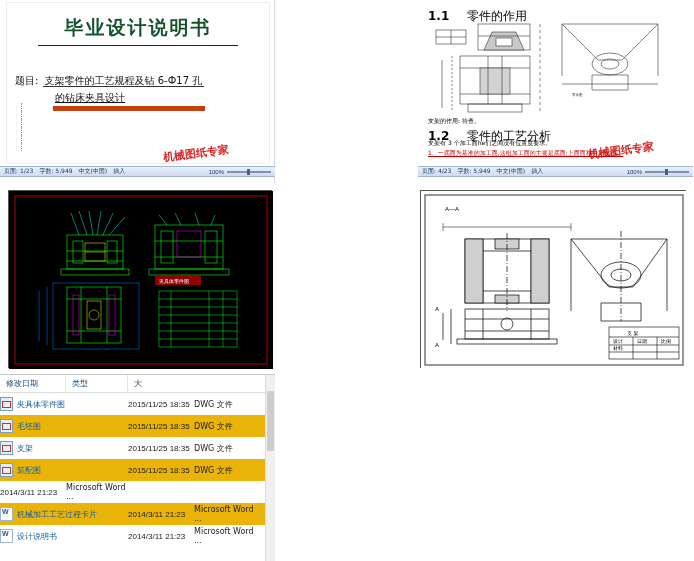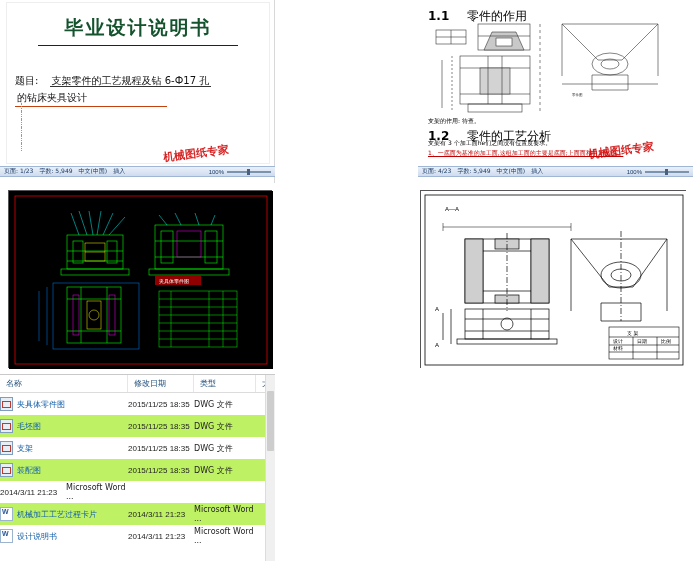--- a/index.html
+++ b/index.html
@@ -5,23 +5,23 @@
   html,body{margin:0;padding:0;background:#fff;}
   body{width:694px;height:561px;position:relative;font-family:"Liberation Sans","DejaVu Sans",sans-serif;overflow:hidden;}
   .panel{position:absolute;box-sizing:border-box;}
 
   
   #doc-word{left:0;top:0;width:275px;height:183px;background:#fff;border-right:1px solid #d8d8d8;}
   #doc-word .page{position:absolute;left:6px;top:2px;width:262px;height:160px;background:#fff;border:1px solid #eee;}
   #doc-word .title{font-family:"DejaVu Sans",sans-serif;font-weight:bold;font-size:19px;color:#14532d;text-align:center;margin-top:12px;letter-spacing:2px;}
   #doc-word .titleline{width:200px;height:1px;background:#222;margin:4px auto 0 auto;}
   #doc-word .subject{margin:26px 0 0 8px;font-size:10px;color:#111;line-height:17px;}
-  #doc-word .subject .lbl{margin-right:8px;}
+  #doc-word .subject .lbl{margin-right:1px;}
   #doc-word .subject .val{border-bottom:1px solid #333;padding:0 2px;}
-  #doc-word .subject .line2{display:block;border-bottom:1px solid #c2410c;width:150px;padding-left:2px;}
+  #doc-word .subject .line2{margin-left:38px;display:block;border-bottom:5px solid #c2410c;width:150px;padding-left:2px;text-decoration:underline;}
   #doc-word .dots{position:absolute;left:14px;top:100px;width:6px;}
   #doc-word .dots div{height:8px;border-left:1px dotted #999;}
   .wm{position:absolute;color:#d00000;font-weight:bold;font-size:11px;opacity:.85;transform:rotate(-7deg);white-space:nowrap;font-family:"DejaVu Sans",sans-serif;}
   #wm1{left:163px;top:146px;}
 
   
   .statusbar{position:absolute;left:0;width:275px;height:11px;background:linear-gradient(#e9f0fa,#cfdcee);border-top:1px solid #9fb6d4;border-bottom:1px solid #9fb6d4;font-size:6px;color:#1a3a63;display:flex;align-items:center;gap:6px;padding:0 4px;box-sizing:border-box;}
   .statusbar .seg{white-space:nowrap;}
   .statusbar .zoomwrap{margin-left:auto;display:flex;align-items:center;gap:3px;}
   .statusbar .slider{width:44px;height:2px;background:#7c93ae;position:relative;}
@@ -43,21 +43,21 @@
   #cad-left{left:8px;top:190px;width:264px;height:178px;background:#000;border:1px solid #555;}
   
   #cad-right{left:420px;top:190px;width:266px;height:178px;background:#fff;border:1px solid #555;}
 
   
   #explorer{left:0;top:374px;width:275px;height:187px;background:#fff;border-top:1px solid #c9c9c9;}
   #explorer .hdr{display:flex;height:17px;border-bottom:1px solid #dcdcdc;background:#fff;font-size:8px;color:#1a4b7a;align-items:center;}
   #explorer .hdr div{padding-left:6px;border-right:1px solid #e6e6e6;box-sizing:border-box;height:100%;display:flex;align-items:center;}
   .c-name{width:128px;} .c-date{width:66px;} .c-type{width:62px;} .c-size{width:19px;border-right:none!important;}
   #explorer .row{display:flex;height:22px;align-items:center;font-size:8px;color:#222;}
-  #explorer .row.alt{background:#bef264;}
+  #explorer .row.alt{background:#eab308;}
   #explorer .row .c-name{color:#1560a8;display:flex;align-items:center;gap:4px;}
   .fico{width:11px;height:12px;display:inline-block;position:relative;flex:0 0 auto;}
   .fico.dwg{background:#e8eef6;border:1px solid #7f9dbd;}
   .fico.dwg:after{content:"";position:absolute;left:1px;top:3px;width:7px;height:5px;border:1px solid #c0392b;}
   .fico.doc{background:#fff;border:1px solid #9bb4d0;}
   .fico.doc:after{content:"W";position:absolute;left:1px;top:0px;font-size:7px;color:#2b579a;font-weight:bold;font-family:"Liberation Sans",sans-serif;}
   
   #explorer .vscroll{position:absolute;right:0;top:0;width:9px;height:187px;background:#f0f0f0;border-left:1px solid #dcdcdc;}
   #explorer .vscroll .thumb{position:absolute;top:16px;left:1px;width:7px;height:60px;background:#cdcdcd;border-radius:1px;}
 
@@ -317,21 +317,20 @@
       <text x="192" y="152">设计</text>
       <text x="216" y="152">日期</text>
       <text x="240" y="152">比例</text>
       <text x="192" y="159">材料</text>
     </g>
   </svg>
 </div>
 
 <div class="panel" id="explorer">
   <div class="hdr">
-    <div class="c-name cn">名称</div>
     <div class="c-date cn">修改日期</div>
     <div class="c-type cn">类型</div>
     <div class="c-size cn">大</div>
   </div>
 
   <div class="row">
     <div class="c-name cn">
         <span class="fico dwg"></span>
         <span>夹具体零件图</span>
       </div>

